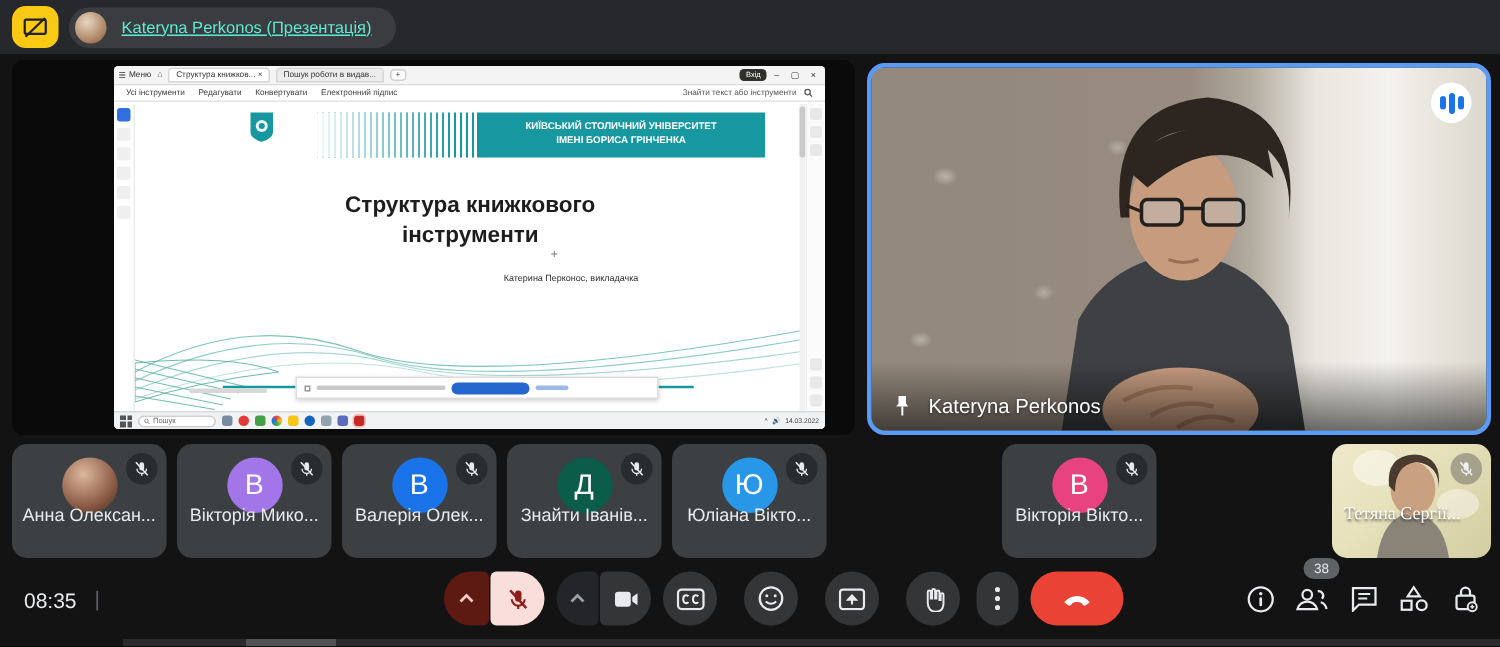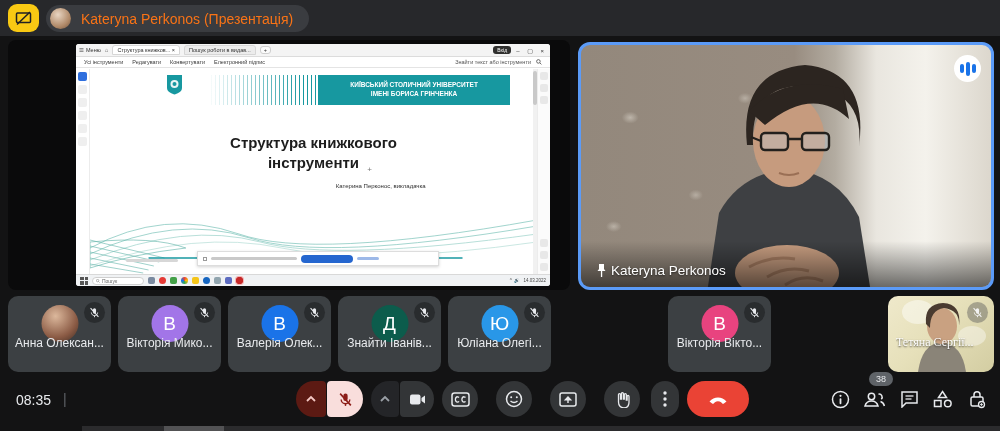--- a/index.html
+++ b/index.html
@@ -5,21 +5,21 @@
   * { margin:0; padding:0; box-sizing:border-box; }
   html,body { width:1000px; height:431px; overflow:hidden; background:#000; }
   body { font-family:"Liberation Sans", sans-serif; }
   .screen { position:relative; width:1000px; height:431px; background:#131314; overflow:hidden; }
 
   
   .topbar { position:absolute; left:0; top:0; width:1000px; height:36px; background:#27282b; }
   .share-chip { position:absolute; left:8px; top:4px; width:31px; height:28px; border-radius:9px; background:#f9c913; display:flex; align-items:center; justify-content:center; }
   .presenter-pill { position:absolute; left:46px; top:5px; height:27px; background:#3a3c40; border-radius:14px; display:flex; align-items:center; gap:10px; padding:0 16px 0 4px; }
   .presenter-avatar { width:21px; height:21px; border-radius:50%; background:radial-gradient(circle at 38% 32%, #e8d5c2, #b08968 62%, #6b4e38); }
-  .presenter-name { color:#f97316; font-size:14px; white-space:nowrap; }
+  .presenter-name { color:#5eead4; font-size:11px; white-space:nowrap;text-decoration:underline; }
 
   
   .stage { position:absolute; left:0; top:36px; width:1000px; height:256px; background:#131314; }
 
   
   .share-tile { position:absolute; left:8px; top:4px; width:562px; height:250px; background:#0a0a0b; border-radius:8px; overflow:hidden; }
   .app-window { position:absolute; left:68px; top:4px; width:474px; height:242px; background:#fff; border-radius:3px; overflow:hidden; font-family:"Liberation Sans",sans-serif; }
   .tabbar { height:13px; background:#f4f4f4; border-bottom:1px solid #dcdcdc; display:flex; align-items:center; padding:0 3px; gap:4px; font-size:5.5px; color:#333; }
   .tb-menu { display:flex; gap:2px; align-items:center; }
   .tb-home { color:#555; font-size:6px; }
@@ -42,21 +42,21 @@
   .scrollbar { position:absolute; right:0; top:0; width:4px; height:100%; background:#f1f1f1; }
   .scroll-thumb { position:absolute; right:0; top:2px; width:4px; height:34px; background:#c9c9c9; border-radius:2px; }
 
   
   .slide-banner-stripes { position:absolute; left:27%; top:6px; width:24%; height:30px;
      background:linear-gradient(90deg, rgba(255,255,255,.96), rgba(255,255,255,0) 85%),
      repeating-linear-gradient(90deg,#1798a0 0 1px, transparent 1px 4px); }
   .slide-banner { position:absolute; left:51%; top:6px; width:43%; height:30px; background:#1798a0; color:#fff;
      display:flex; flex-direction:column; align-items:center; justify-content:center; font-weight:bold; font-size:6.5px; line-height:1.35; text-align:center; }
   .slide-shield { position:absolute; left:17%; top:5px; }
-  .slide-title { position:absolute; left:0; right:0; top:58px; text-align:center; font-weight:bold; color:#1d1d1d; font-size:15px; line-height:1.35; font-family:"Liberation Sans",sans-serif;margin-top:6px; }
+  .slide-title { position:absolute; left:0; right:0; top:58px; text-align:center; font-weight:bold; color:#1d1d1d; font-size:15px; line-height:1.35; font-family:"Liberation Sans",sans-serif; }
   .slide-byline { position:absolute; left:55%; top:114px; font-size:6px; color:#2e2e2e; }
   .slide-waves { position:absolute; left:0; bottom:0; width:100%; height:78px; }
   .slide-cursor { position:absolute; left:62%; top:96px; color:#777; font-size:8px; }
   .notice { position:absolute; left:24%; bottom:8px; width:54%; height:15px; background:#fff; border:1px solid #ddd; box-shadow:0 1px 3px rgba(0,0,0,.18); display:flex; align-items:center; gap:4px; padding:0 5px; }
   .notice .chk { width:4px; height:4px; border:1px solid #9a9a9a; }
   .notice .ntext { width:86px; height:3px; background:#c9c9c9; border-radius:2px; }
   .notice .nbtn { width:52px; height:8px; border-radius:5px; background:#2566cf; }
   .notice .nlink { width:22px; height:3px; background:#9db9e8; border-radius:2px; }
   .micro-caption { position:absolute; left:8%; bottom:12px; width:52px; height:3px; background:#d7d7d7; border-radius:2px; }
 
@@ -71,21 +71,21 @@
   
   .speaker-tile { position:absolute; left:578px; top:6px; width:416px; height:248px; border-radius:12px; border:3px solid #5b9bf8; overflow:hidden;
      background:linear-gradient(90deg,#93887c 0%, #988c80 52%, #b3aca1 62%, #e9e6df 72%, #f4f2ec 84%, #dcd7cd 100%); }
   .speaker-tile .wallpattern { position:absolute; inset:0;
      background:radial-gradient(14px 10px at 12% 30%, rgba(230,225,215,.5), transparent 60%),
                 radial-gradient(12px 9px at 28% 62%, rgba(230,225,215,.4), transparent 60%),
                 radial-gradient(13px 9px at 8% 75%, rgba(230,225,215,.45), transparent 60%),
                 radial-gradient(12px 9px at 40% 22%, rgba(230,225,215,.4), transparent 60%); }
   .audio-indicator { position:absolute; right:10px; top:10px; width:27px; height:27px; border-radius:50%; background:#fff; display:flex; align-items:center; justify-content:center; gap:2px; }
   .audio-indicator i { width:4px; border-radius:2px; background:#1a73e8; display:block; }
-  .speaker-label { position:absolute; left:0; right:0; bottom:0; height:46px; background:linear-gradient(transparent, rgba(0,0,0,.55)); display:flex; align-items:flex-end; padding:0 0 9px 14px; gap:3px; }
+  .speaker-label { position:absolute; left:0; right:0; bottom:0; height:46px; background:linear-gradient(transparent, rgba(0,0,0,.55)); display:flex; align-items:flex-end; padding:0 0 9px 14px; gap:11px; }
   .speaker-name { color:#fff; font-size:13.5px; text-shadow:0 1px 2px rgba(0,0,0,.6); }
 
   
   .ptile { position:absolute; top:296px; width:103px; height:76px; background:#3c4043; border-radius:10px; overflow:hidden; }
   .ptile .mic-badge { position:absolute; right:6px; top:6px; width:21px; height:21px; border-radius:50%; background:rgba(26,27,29,.55); display:flex; align-items:center; justify-content:center; }
   .ptile .avatar { position:absolute; left:50%; top:9px; transform:translateX(-50%); width:37px; height:37px; border-radius:50%; display:flex; align-items:center; justify-content:center; color:#fff; font-size:19px; }
   .ptile .pname { position:absolute; left:4px; right:4px; bottom:22px; text-align:center; color:#e8eaed; font-size:12px; white-space:nowrap; overflow:hidden; }
   .avatar.photo-anna { background:radial-gradient(circle at 38% 30%, #dcb89c, #8a5a44 62%, #3a2a22); }
   .avatar.photo-yuliya { background:radial-gradient(circle at 50% 38%, #e2b2aa, #a8302e 55%, #471212); }
   .overflow-avatars { position:absolute; left:50%; top:10px; transform:translateX(-50%); display:flex; }
@@ -341,21 +341,21 @@
   <div class="ptile" style="left:448px">
     <span class="avatar" style="background: rgb(41, 151, 232);">Ю</span>
     <span class="mic-badge">
         <svg width="11" height="11" viewBox="0 0 14 14">
           <rect x="5" y="1.5" width="4" height="7" rx="2" fill="#e8eaed"></rect>
           <path d="M3 7c0 2.2 1.8 4 4 4s4-1.8 4-4" stroke="#e8eaed" fill="none" stroke-width="1.2"></path>
           <line x1="7" y1="11" x2="7" y2="13" stroke="#e8eaed" stroke-width="1.2"></line>
           <line x1="2" y1="1.5" x2="12" y2="12.5" stroke="#e8eaed" stroke-width="1.4"></line>
         </svg>
       </span>
-    <span class="pname">Юліана Олегі...</span>
+    <span class="pname">Юліана Вікто...</span>
   </div>
   <div class="ptile" style="left:668px">
     <span class="avatar" style="background: rgb(232, 67, 127);">В</span>
     <span class="mic-badge">
         <svg width="11" height="11" viewBox="0 0 14 14">
           <rect x="5" y="1.5" width="4" height="7" rx="2" fill="#e8eaed"></rect>
           <path d="M3 7c0 2.2 1.8 4 4 4s4-1.8 4-4" stroke="#e8eaed" fill="none" stroke-width="1.2"></path>
           <line x1="7" y1="11" x2="7" y2="13" stroke="#e8eaed" stroke-width="1.2"></line>
           <line x1="2" y1="1.5" x2="12" y2="12.5" stroke="#e8eaed" stroke-width="1.4"></line>
         </svg>

